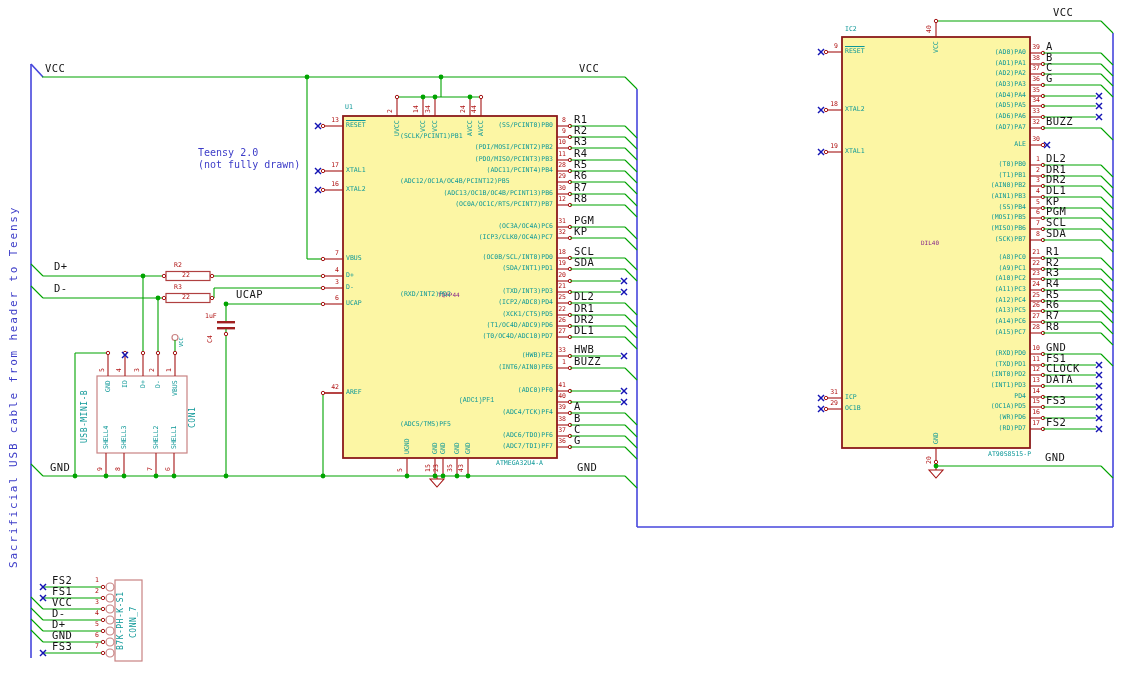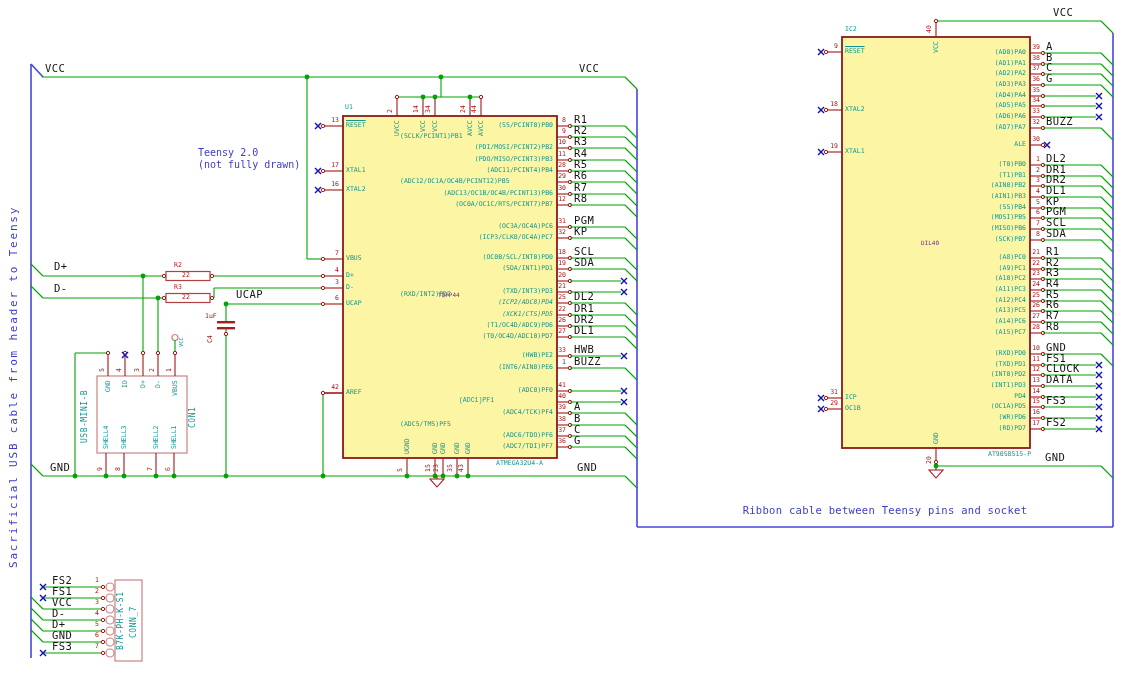--- a/index.html
+++ b/index.html
@@ -484,21 +484,20 @@
   <div class="t cval" style="left:205px;top:313px">1uF</div>
   <div class="t cval rot" style="left:207px;top:343px">C4</div>
   <div class="t bigref rot" style="left:81px;top:443px">USB-MINI-B</div>
   <div class="t bigref rot" style="left:189px;top:428px">CON1</div>
   <div class="t bigref rot" style="left:117px;top:650px">B7K-PH-K-S1</div>
   <div class="t bigref rot" style="left:130px;top:638px">CONN_7</div>
   <div class="t tiny rot" style="left:179px;top:347px">VCC</div>
 
   <div class="t note" style="left:198px;top:148px">Teensy 2.0</div>
   <div class="t note" style="left:198px;top:160px">(not fully drawn)</div>
-  <div class="t note2 ctr" style="left:655px;top:505px;width:460px">Ribbon cable between Teensy pins and socket</div>
   <div class="t vnote rot" style="left:8px;top:568px">Sacrificial USB cable from header to Teensy</div>
 <div class="t pname" style="left: 400px; top: 122px; width: 153px; text-align: right;">(SS/PCINT0)PB0</div>
     <div class="t pn" style="left: 546px; top: 117px; width: 20px; text-align: right;">8</div>
     <div class="t net" style="left: 574px; top: 114px;">R1</div>
     <div class="t pname" style="left: 400px; top: 133px; width: 153px; text-align: left;">(SCLK/PCINT1)PB1</div>
     <div class="t pn" style="left: 546px; top: 128px; width: 20px; text-align: right;">9</div>
     <div class="t net" style="left: 574px; top: 125px;">R2</div>
     <div class="t pname" style="left: 400px; top: 144px; width: 153px; text-align: right;">(PDI/MOSI/PCINT2)PB2</div>
     <div class="t pn" style="left: 546px; top: 139px; width: 20px; text-align: right;">10</div>
     <div class="t net" style="left: 574px; top: 136px;">R3</div>
@@ -526,24 +525,24 @@
     <div class="t pname" style="left: 400px; top: 254px; width: 153px; text-align: right;">(OC0B/SCL/INT0)PD0</div>
     <div class="t pn" style="left: 546px; top: 249px; width: 20px; text-align: right;">18</div>
     <div class="t net" style="left: 574px; top: 246px;">SCL</div>
     <div class="t pname" style="left: 400px; top: 265px; width: 153px; text-align: right;">(SDA/INT1)PD1</div>
     <div class="t pn" style="left: 546px; top: 260px; width: 20px; text-align: right;">19</div>
     <div class="t net" style="left: 574px; top: 257px;">SDA</div>
     <div class="t pname" style="left: 400px; top: 291px; width: 153px; ">(RXD/INT2)PD2</div>
     <div class="t pn" style="left: 546px; top: 272px; width: 20px; text-align: right;">20</div>
     <div class="t pname" style="left: 400px; top: 288px; width: 153px; text-align: right;">(TXD/INT3)PD3</div>
     <div class="t pn" style="left: 546px; top: 283px; width: 20px; text-align: right;">21</div>
-    <div class="t pname" style="left: 400px; top: 299px; width: 153px; text-align: right; font-style: italic;">(ICP2/ADC8)PD4</div>
+    <div class="t pname" style="left: 400px; top: 299px; width: 153px; text-align: right;">(ICP2/ADC8)PD4</div>
     <div class="t pn" style="left: 546px; top: 294px; width: 20px; text-align: right;">25</div>
     <div class="t net" style="left: 574px; top: 291px;">DL2</div>
-    <div class="t pname" style="left: 400px; top: 311px; width: 153px; text-align: right; font-style: italic;">(XCK1/CTS)PD5</div>
+    <div class="t pname" style="left: 400px; top: 311px; width: 153px; text-align: right;">(XCK1/CTS)PD5</div>
     <div class="t pn" style="left: 546px; top: 306px; width: 20px; text-align: right;">22</div>
     <div class="t net" style="left: 574px; top: 303px;">DR1</div>
     <div class="t pname" style="left: 400px; top: 322px; width: 153px; text-align: right;">(T1/OC4D/ADC9)PD6</div>
     <div class="t pn" style="left: 546px; top: 317px; width: 20px; text-align: right;">26</div>
     <div class="t net" style="left: 574px; top: 314px;">DR2</div>
     <div class="t pname" style="left: 400px; top: 333px; width: 153px; text-align: right;">(T0/OC4D/ADC10)PD7</div>
     <div class="t pn" style="left: 546px; top: 328px; width: 20px; text-align: right;">27</div>
     <div class="t net" style="left: 574px; top: 325px;">DL1</div>
     <div class="t pname" style="left: 400px; top: 352px; width: 153px; text-align: right;">(HWB)PE2</div>
     <div class="t pn" style="left: 546px; top: 347px; width: 20px; text-align: right;">33</div>

